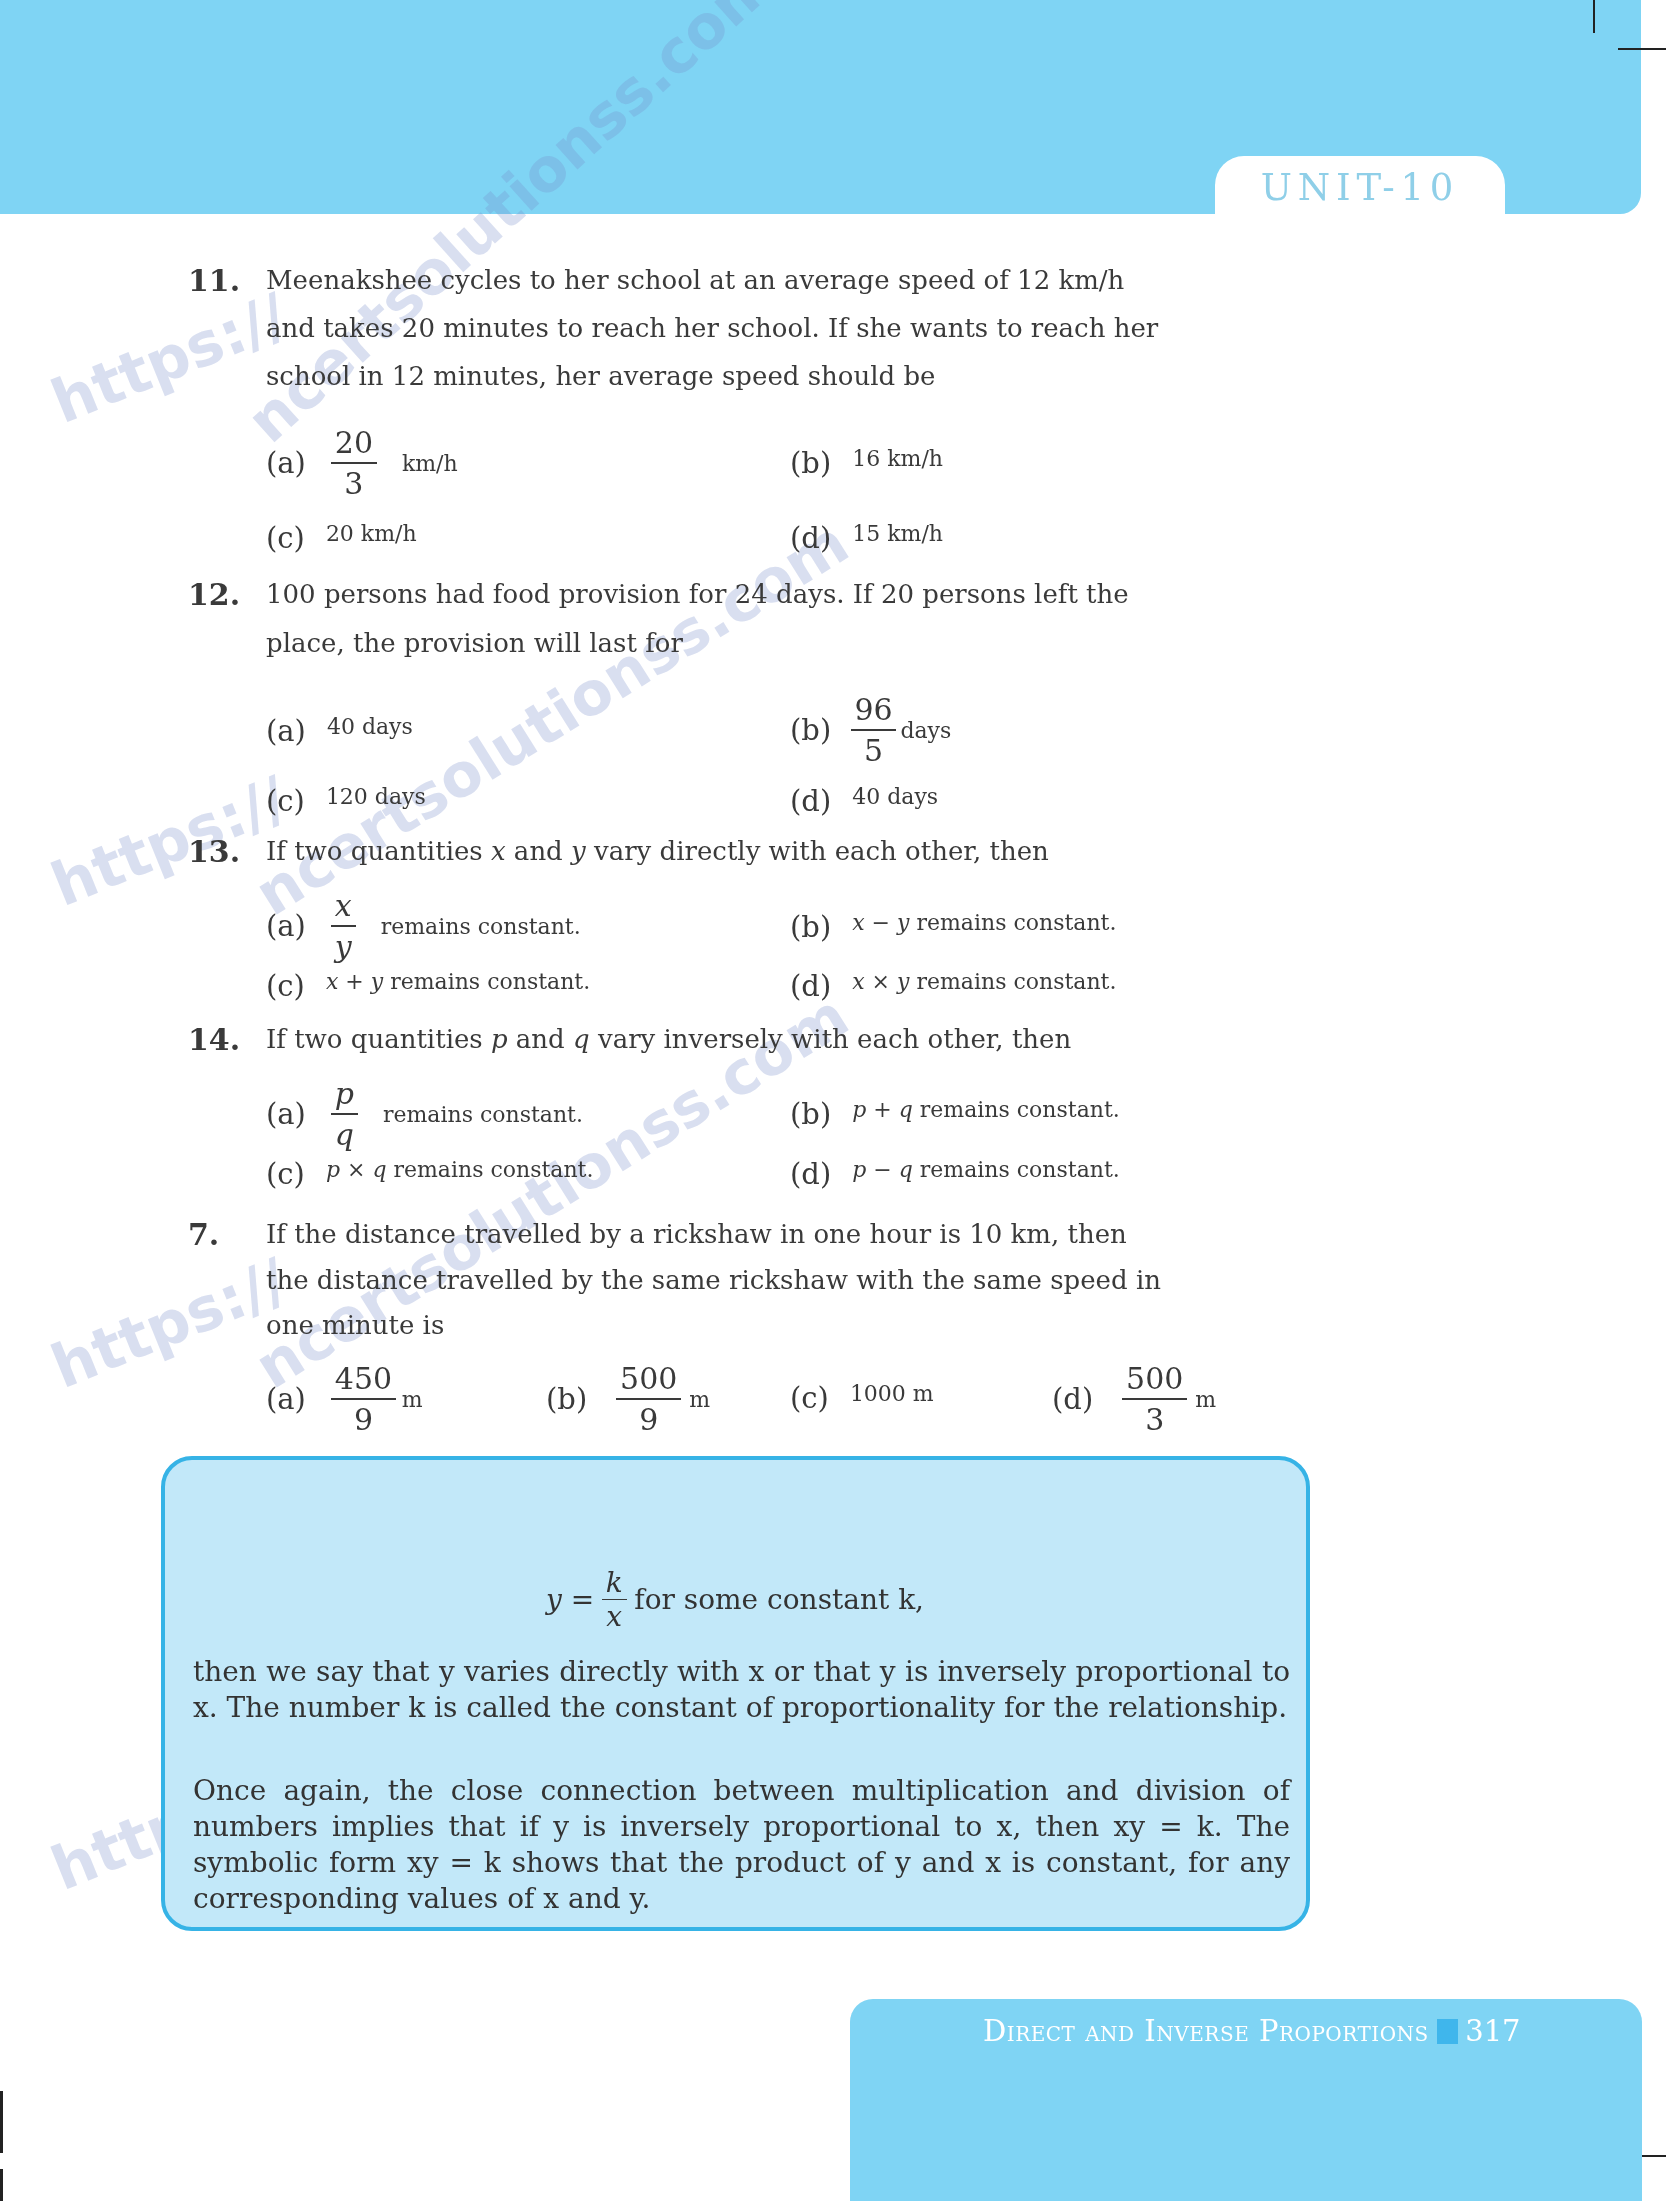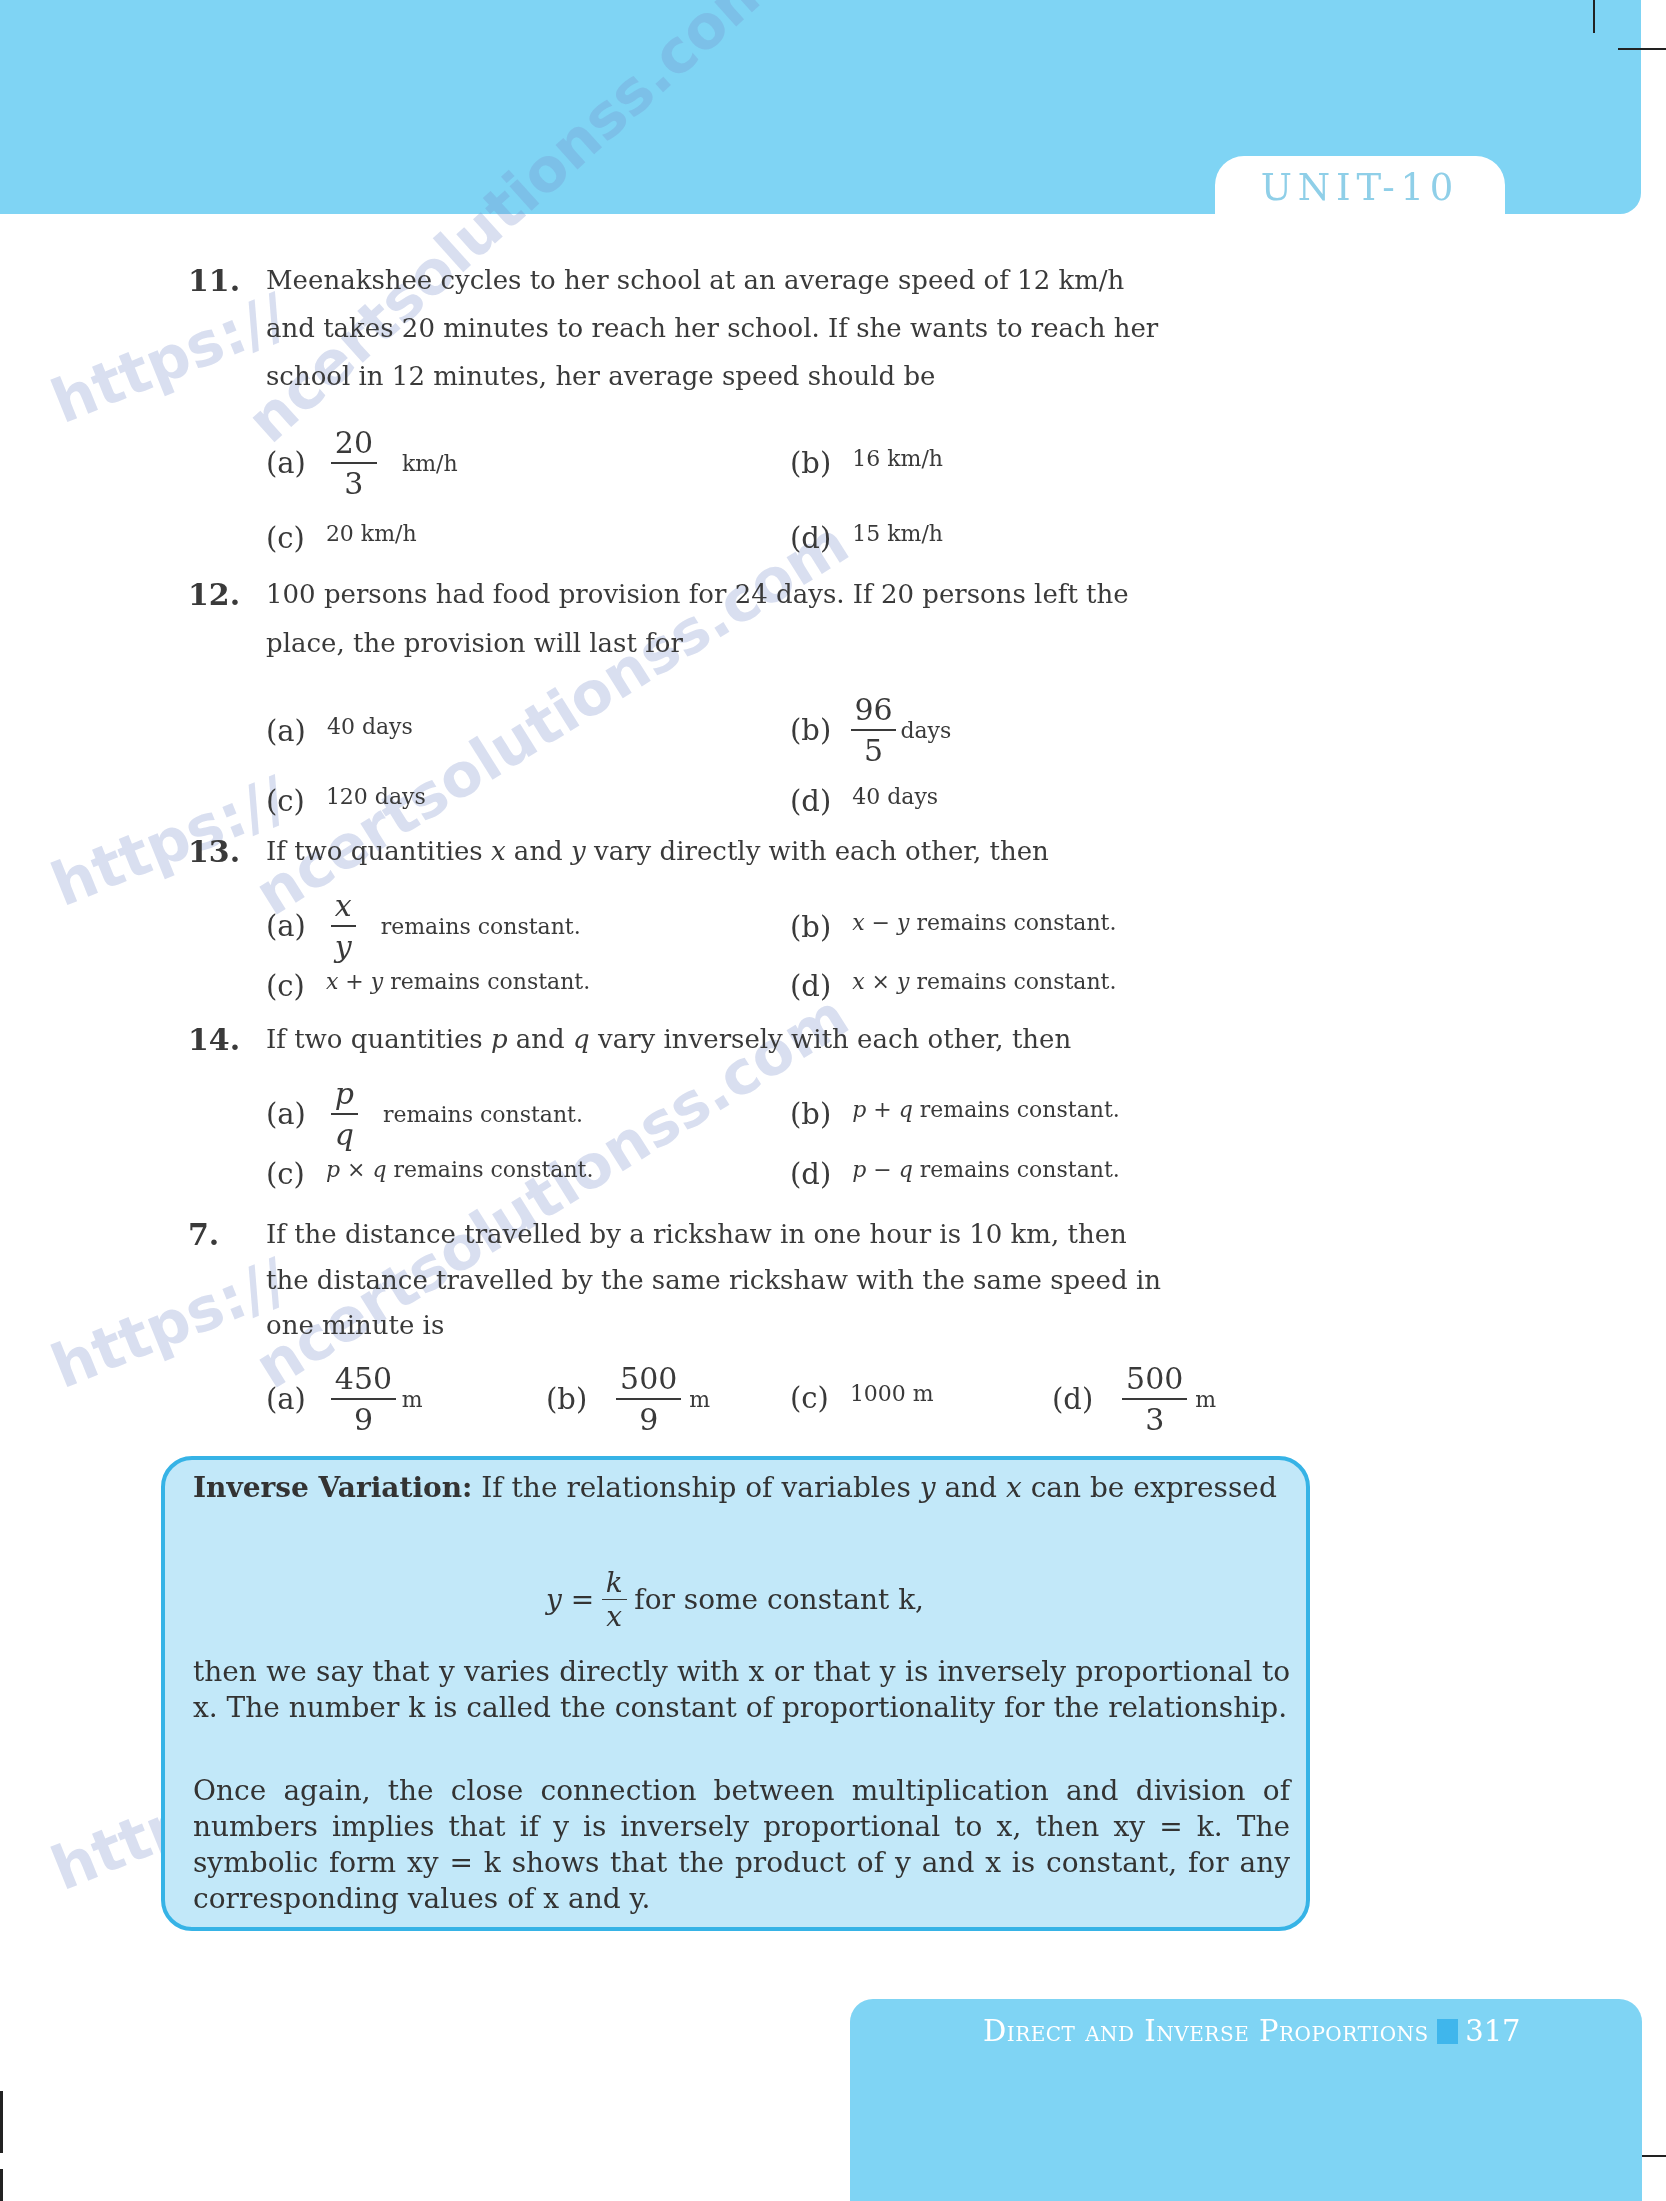--- a/index.html
+++ b/index.html
@@ -186,21 +186,20 @@
   <span class="opt-label">(d)</span>
   <span class="frac">
       <span class="num">500</span>
       <span class="den">3</span>
     </span>
   <span class="opt-text" style="margin-left:-21px;">m</span>
 </div>
 
 <div class="abs info-box"></div>
 <div class="abs info-text" style="left:193px;top:1470px;width:1097px;">
-  <div><b>Inverse Variation:</b> <span>If the relationship of variables </span><span class="it">y</span><span> and </span><span class="it">x</span><span> can be expressed</span></div>
 </div>
 <div class="abs info-text" style="left:546px;top:1566px;display:flex;align-items:center;gap:7.7px;">
   <span class="it">y =</span>
   <span class="frac it" style="font-size:28px;line-height:33px;">
       <span class="num" style="border-bottom-width:1.9px;">k</span>
       <span class="den">x</span>
     </span>
   <span>for some constant k,</span>
 </div>
 <div class="abs info-text" style="left:193px;top:1654px;width:1097px;">then we say that y varies directly with x or that y is inversely proportional to x. The number k is called the constant of proportionality for the relationship.</div>

